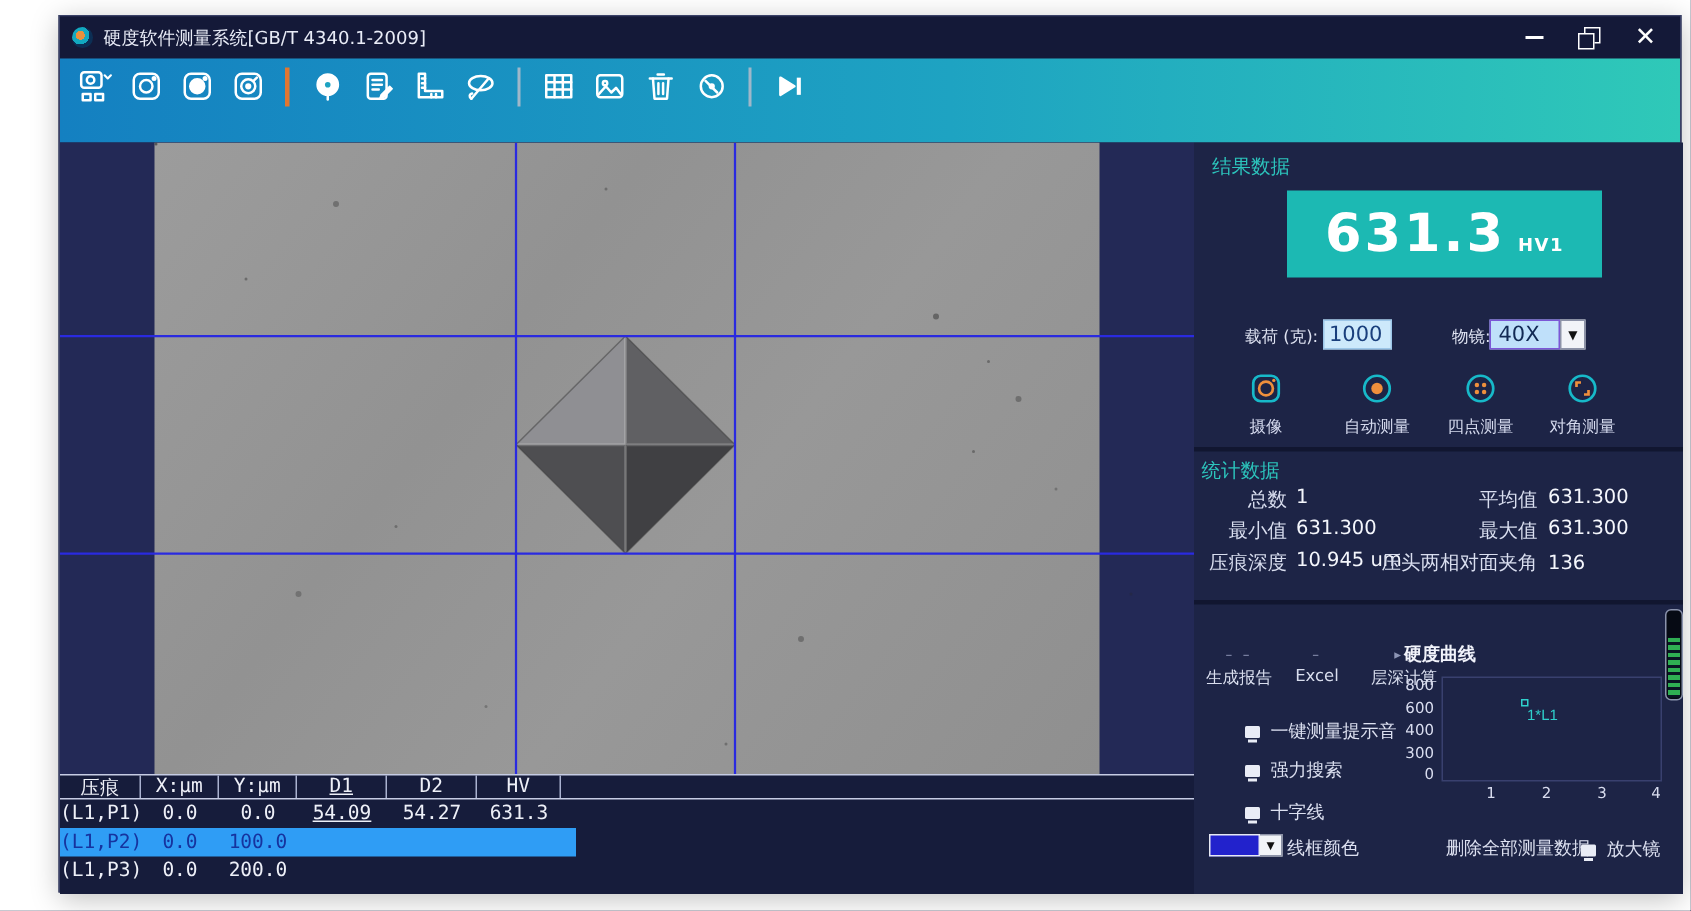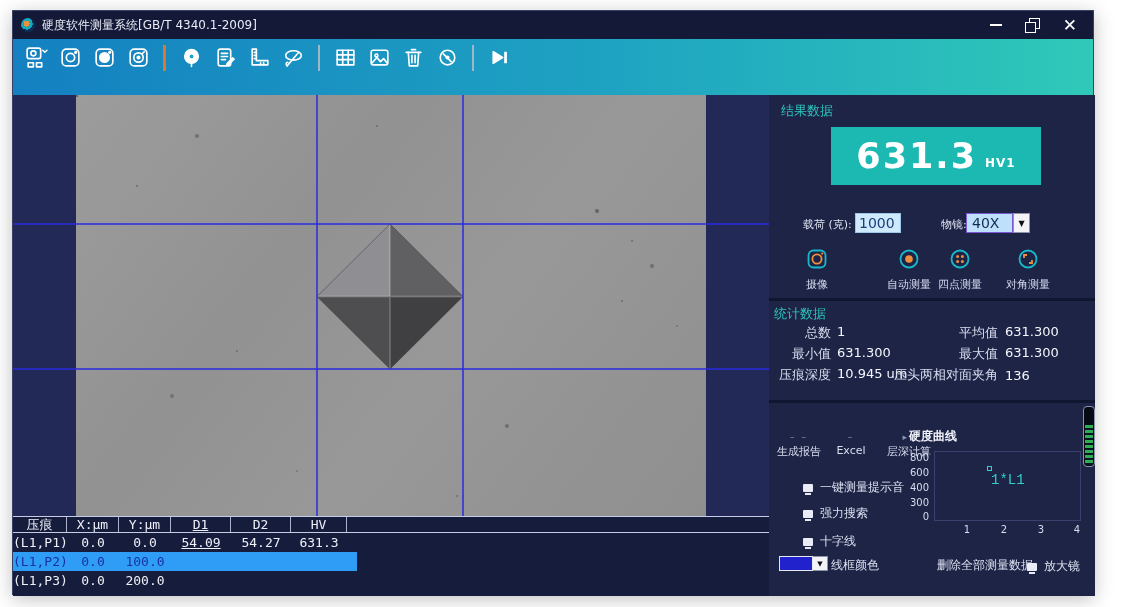--- a/index.html
+++ b/index.html
@@ -1,18 +1,18 @@
 <!DOCTYPE html>
 <html><head>
 <meta charset="utf-8">
 <style>
   * { margin:0; padding:0; box-sizing:border-box; }
   html,body { width:1127px; height:607px; background:#ffffff; overflow:hidden;
     font-family:"DejaVu Sans","Liberation Sans",sans-serif; }
-  .window { position:absolute; left:12px; top:10px; width:1082px; height:585px;
+  .window { position:absolute; left:39px; top:10px; width:1082px; height:585px;
     background:#1b2143; border:1px solid #3a4167; box-shadow:0 4px 18px rgba(0,0,0,.25); }
 
   
   .titlebar { position:absolute; left:0; top:0; width:100%; height:28px; background:#141938;
     display:flex; align-items:center; padding:0 8px; color:#e9ecf7; font-size:12px; }
   .appicon { width:14px; height:14px; border-radius:50%;
     background:radial-gradient(circle at 40% 40%, #e8903c 0 3px, #12a9c0 3px 6px, #0c2f55 6px); margin-right:7px; flex:0 0 auto; }
   .wincontrols { margin-left:auto; display:flex; align-items:center; gap:22px; padding-right:8px; }
   .wc { color:#ffffff; cursor:pointer; display:flex; align-items:center; justify-content:center; height:18px; }
   .wc-min { width:14px; } .wc-min::before{ content:""; width:12px; height:2px; background:#fff; }
@@ -82,21 +82,21 @@
   .statlab { position:absolute; color:#d9deef; font-size:13px; text-align:right; }
   .statval { position:absolute; color:#f4f6fc; font-size:13px; }
 
   .smallbtn { position:absolute; text-align:center; color:#d9deee; font-size:11px; cursor:pointer; }
   .smallbtn .dash { color:#8d95b5; font-size:9px; letter-spacing:2px; display:block; margin-bottom:2px; }
   .charttitle { position:absolute; color:#f0f2fa; font-size:12px; font-weight:bold; }
   .plotbox { position:absolute; left:165px; top:356px; width:147px; height:70px; border:1px solid #39406e; background:#1d2446; }
   .ytick { position:absolute; color:#d8dcee; font-size:10px; width:26px; text-align:right; }
   .xtick { position:absolute; color:#d8dcee; font-size:10px; width:12px; text-align:center; }
   .marker { position:absolute; left:218px; top:371px; width:5px; height:5px; border:1px solid #2fd0cc; background:transparent; }
-  .mlabel { position:absolute; left:222px; top:377px; color:#2fd0cc; font-size:14px; font-family:Liberation Mono, monospace;text-align:right; }
+  .mlabel { position:absolute; left:222px; top:377px; color:#2fd0cc; font-size:10px; font-family:Liberation Sans, sans-serif;text-align:right; }
 
   .chk { position:absolute; display:flex; align-items:center; gap:7px; cursor:pointer; }
   .chkbox { width:10px; height:8px; background:#e9ecf6; border-radius:1px; position:relative; }
   .chkbox::after { content:""; position:absolute; left:2px; bottom:-3px; width:6px; height:2px; background:#e9ecf6; }
   .chklab { color:#dce0f0; font-size:12px; white-space:nowrap; }
 
   .colorsel { position:absolute; left:10px; top:461px; display:flex; cursor:pointer; }
   .swatch { width:34px; height:15px; background:#2222cc; border:1px solid #e7e9f2; }
   .swarrow { width:15px; height:15px; background:#f2f4f8; border:1px solid #8d93a8; border-left:none;
     display:flex; align-items:center; justify-content:center; font-size:7px; color:#111; }
@@ -293,21 +293,21 @@
     <div class="objarrow">▼</div>
 
     <div class="mbtn" style="left:18px; top:152px;">
       <svg viewBox="0 0 24 24">
           <rect x="3.5" y="3.5" width="17" height="17" rx="5" fill="none" stroke="#17b9c9" stroke-width="1.8"></rect>
           <circle cx="12" cy="12" r="4.6" fill="none" stroke="#ef8f3c" stroke-width="1.8"></circle>
           <circle cx="17.2" cy="6.6" r="1.1" fill="#ef8f3c"></circle>
         </svg>
       <div class="mlab">摄像</div>
     </div>
-    <div class="mbtn" style="left:92px; top:152px;margin-left:18px;">
+    <div class="mbtn" style="left:92px; top:152px;">
       <svg viewBox="0 0 24 24">
           <circle cx="12" cy="12" r="8.5" fill="none" stroke="#17b9c9" stroke-width="1.8"></circle>
           <circle cx="12" cy="12" r="3.8" fill="#ef8f3c"></circle>
         </svg>
       <div class="mlab">自动测量</div>
     </div>
     <div class="mbtn" style="left:161px; top:152px;">
       <svg viewBox="0 0 24 24">
           <circle cx="12" cy="12" r="8.5" fill="none" stroke="#17b9c9" stroke-width="1.8"></circle>
           <circle cx="9.6" cy="9.6" r="1.5" fill="#ef8f3c"></circle>

